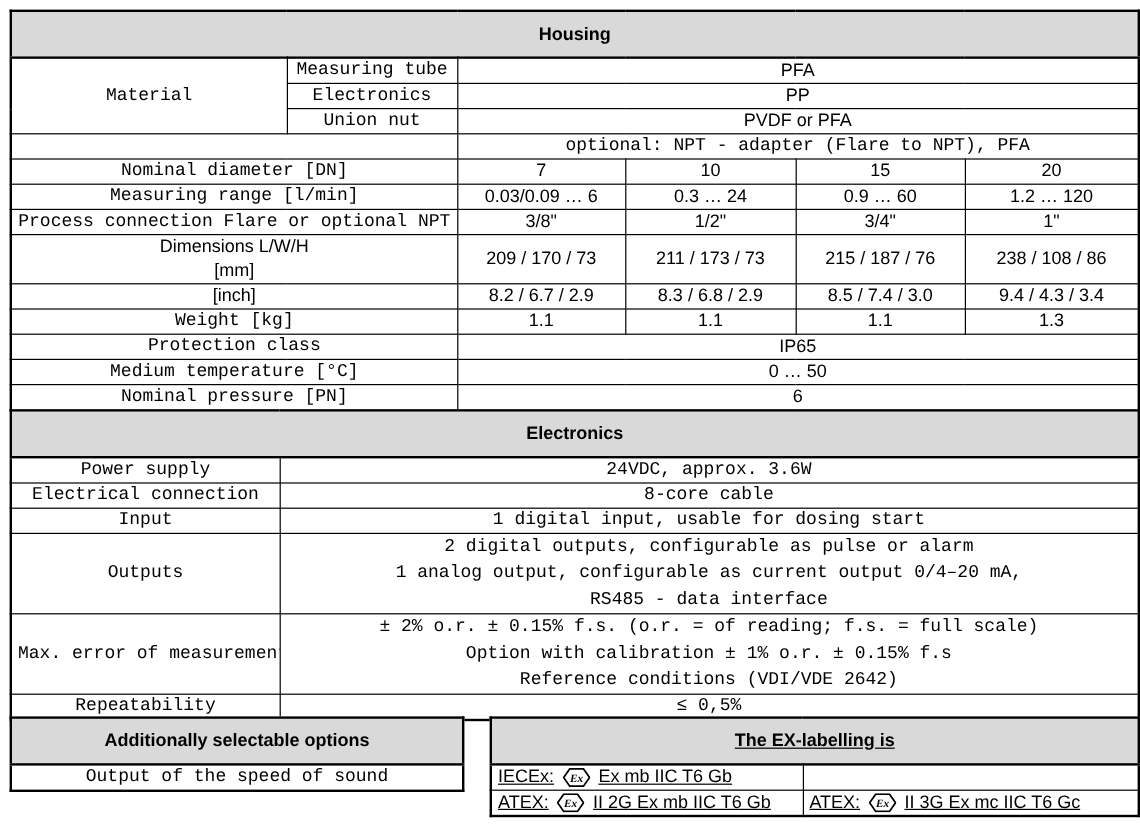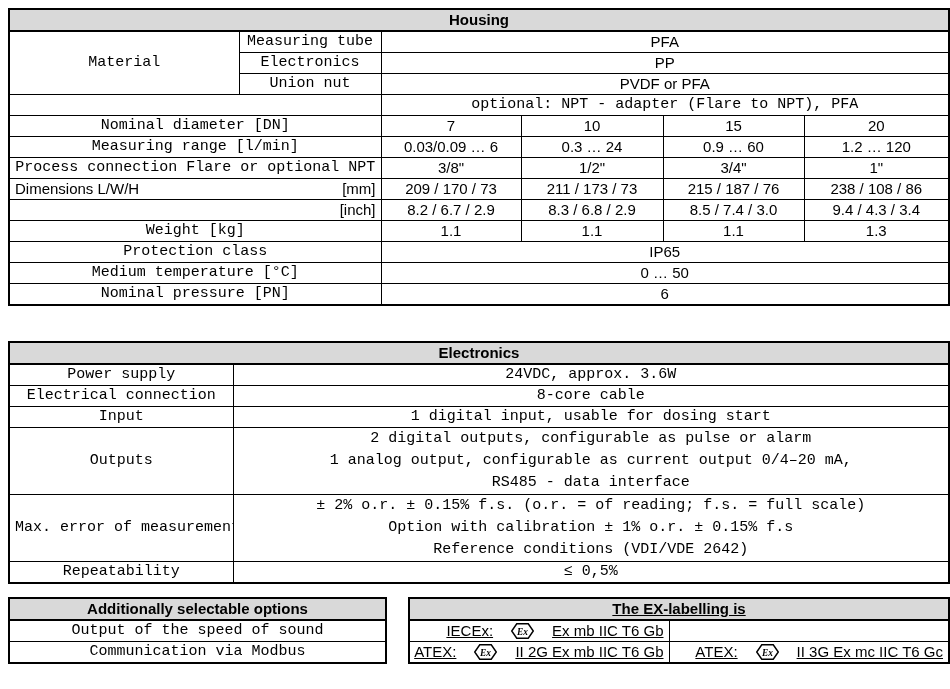--- a/index.html
+++ b/index.html
@@ -27,29 +27,29 @@
     white-space: nowrap;
     vertical-align: middle;
     font-weight: normal;
     line-height: 20px;
   }
   .doc-table th.hdr {
     background: #d9d9d9;
     font-weight: bold;
     text-align: center;
     border-bottom: 2px solid #000;
-    height: 22px;
+    height: 39px;
   }
   .lbl { text-align: center; font-family: Liberation Mono, monospace; }
   .ctr { text-align: center; }
   .flexcell { display: flex; justify-content: space-between; align-items: center; }
   td.flexwrap { padding: 0; }
-  td.flexwrap .flexcell { padding: 0 5px; height: 100%; }
+  td.flexwrap .flexcell { padding: 0 5px; height: 100%; flex-direction: column; }
   .mline div { line-height: 22px; }
-  .ex-cell { display: flex; align-items: center; gap: 18px; justify-content: flex-end; }
+  .ex-cell { display: flex; align-items: center; gap: 7px; }
   td.ex-td { padding: 0 5px; }
   .ex-icon { flex: 0 0 auto; display: inline-block; }
   #housing-table { left: 8px; top: 8px; width: 940px; }
   #electronics-table { left: 8px; top: 341px; width: 940px; }
   #options-table { left: 8px; top: 597px; width: 377px; }
   #ex-table { left: 408px; top: 597px; width: 540px; text-decoration: underline; }
 </style>
 </head>
 <body>
 
@@ -198,23 +198,20 @@
   <colgroup>
       <col style="width:377px">
     </colgroup>
   <tbody>
       <tr>
     <th class="hdr">Additionally selectable options</th>
   </tr>
   <tr>
     <td class="lbl">Output of the speed of sound</td>
   </tr>
-  <tr>
-    <td class="lbl">Communication via Modbus</td>
-  </tr>
 </tbody>
   </table>
 
 <table class="doc-table" id="ex-table">
   <colgroup>
       <col style="width:260px">
       <col style="width:280px">
     </colgroup>
   <tbody>
       <tr>

